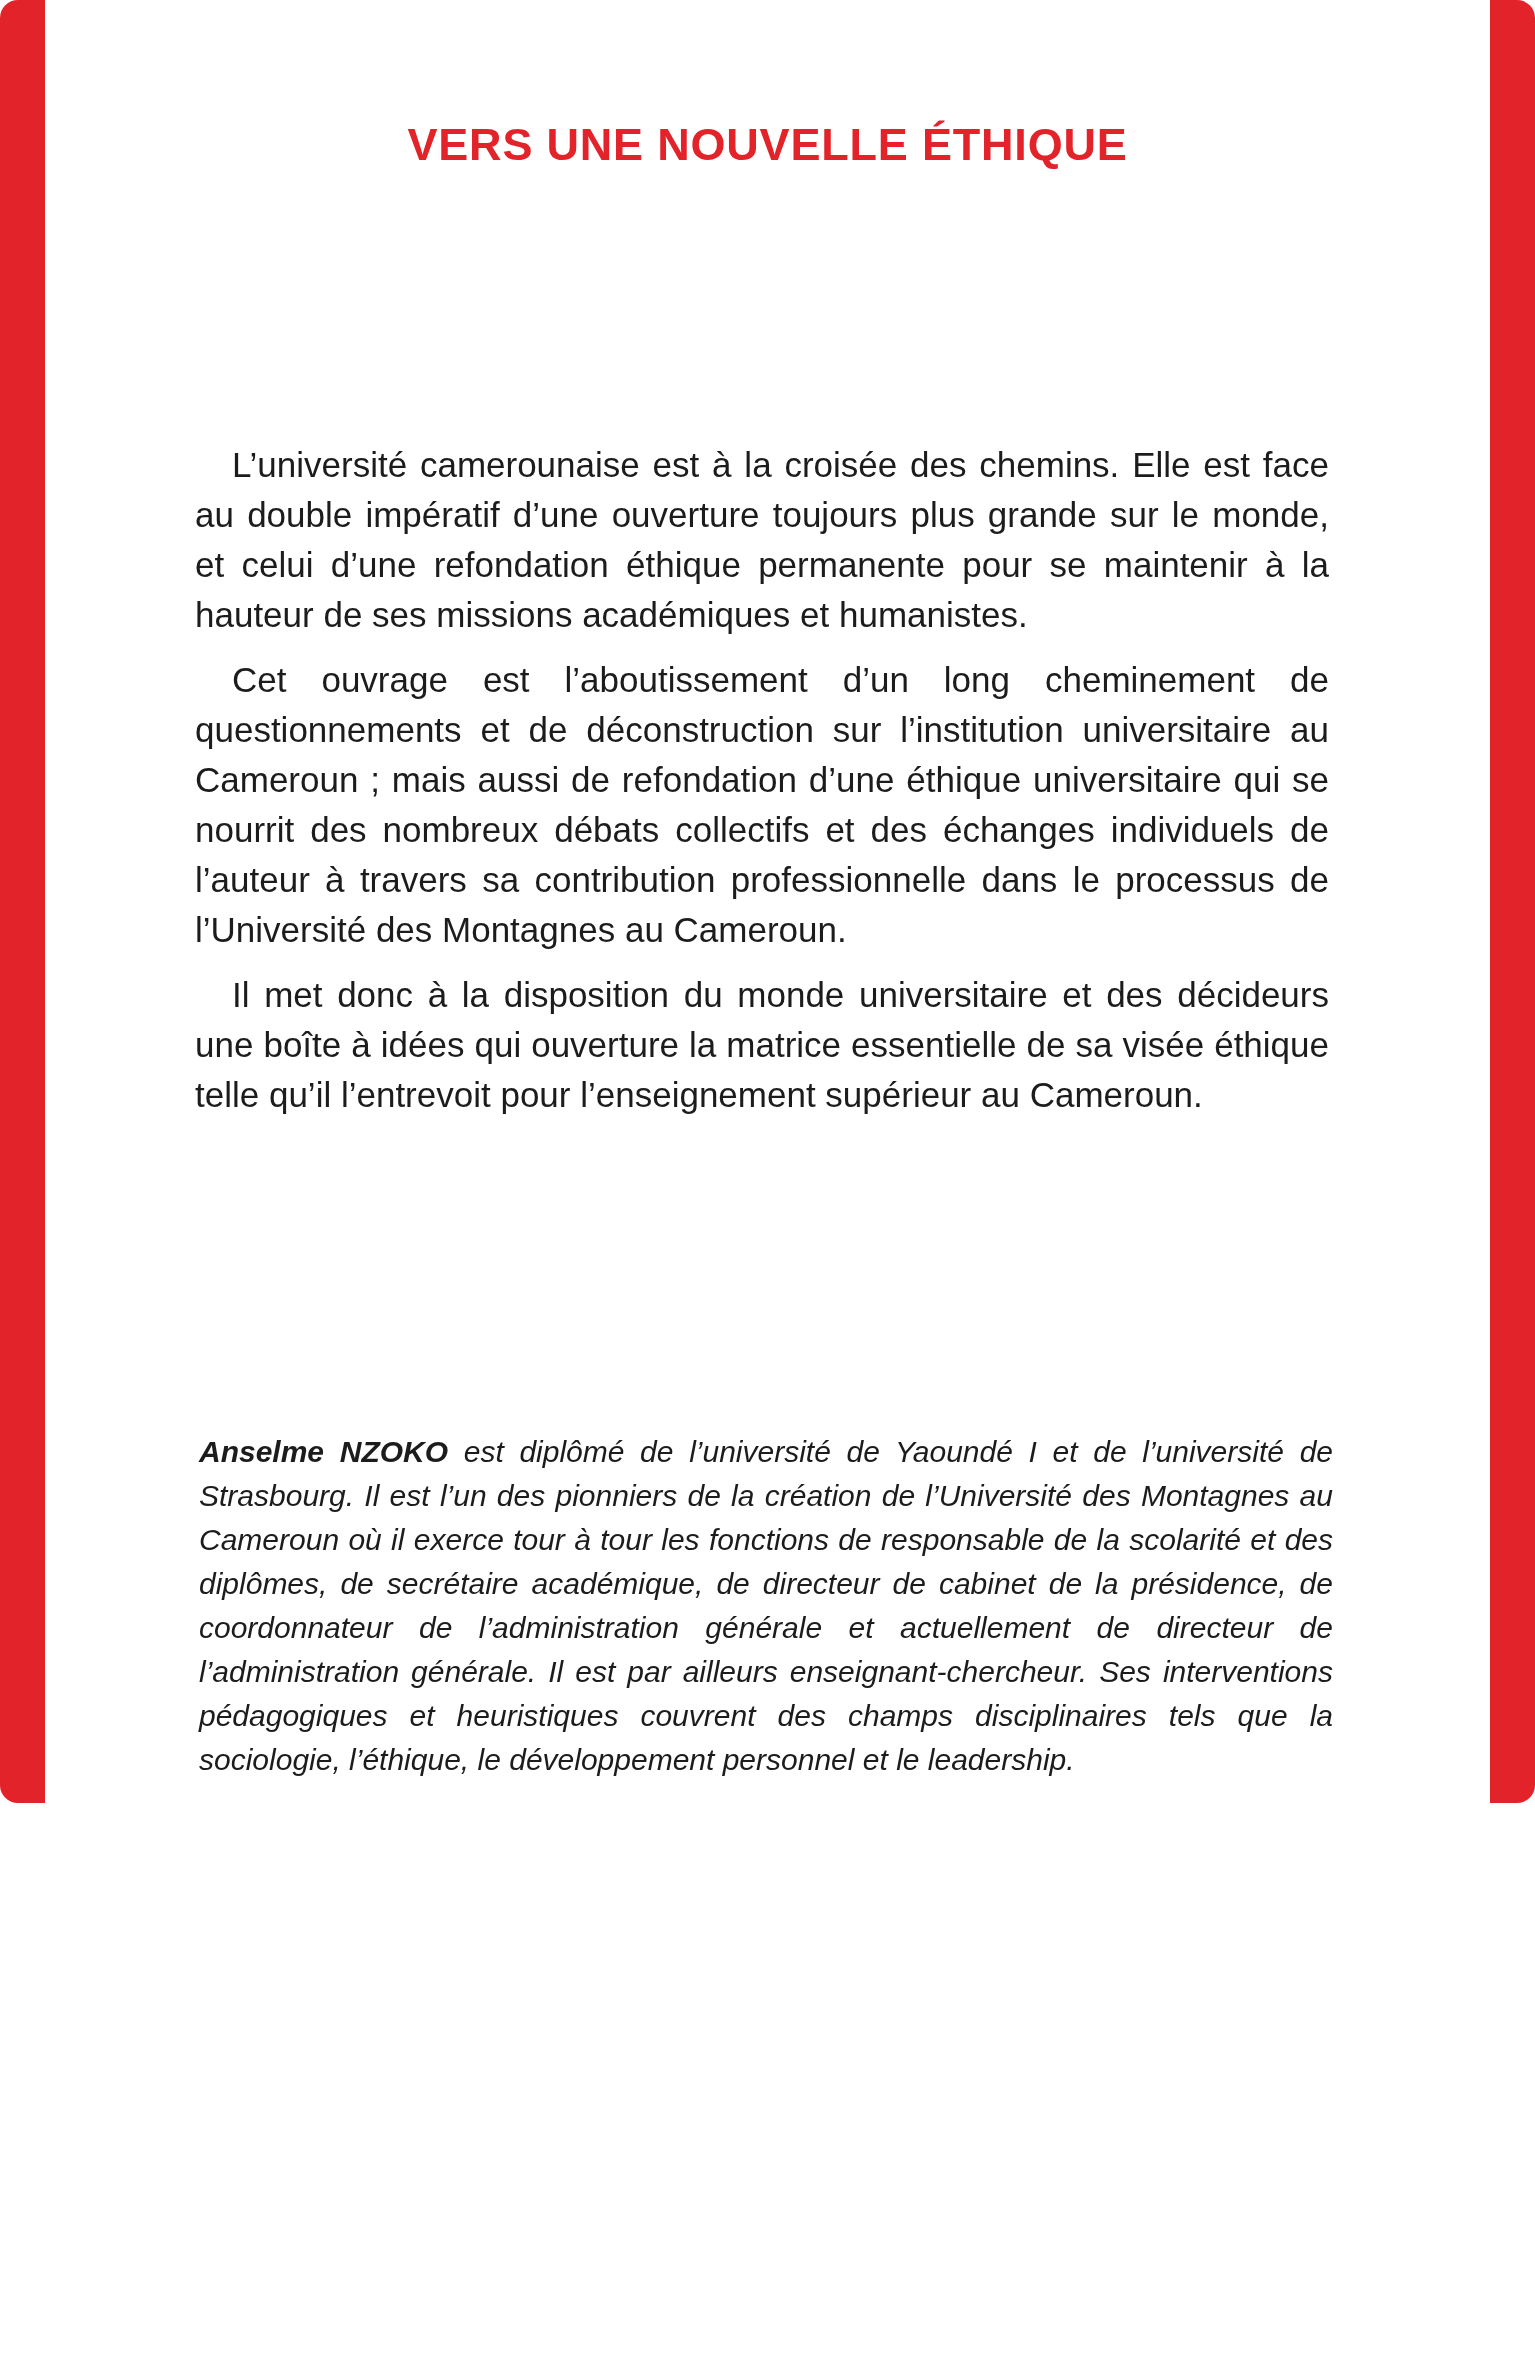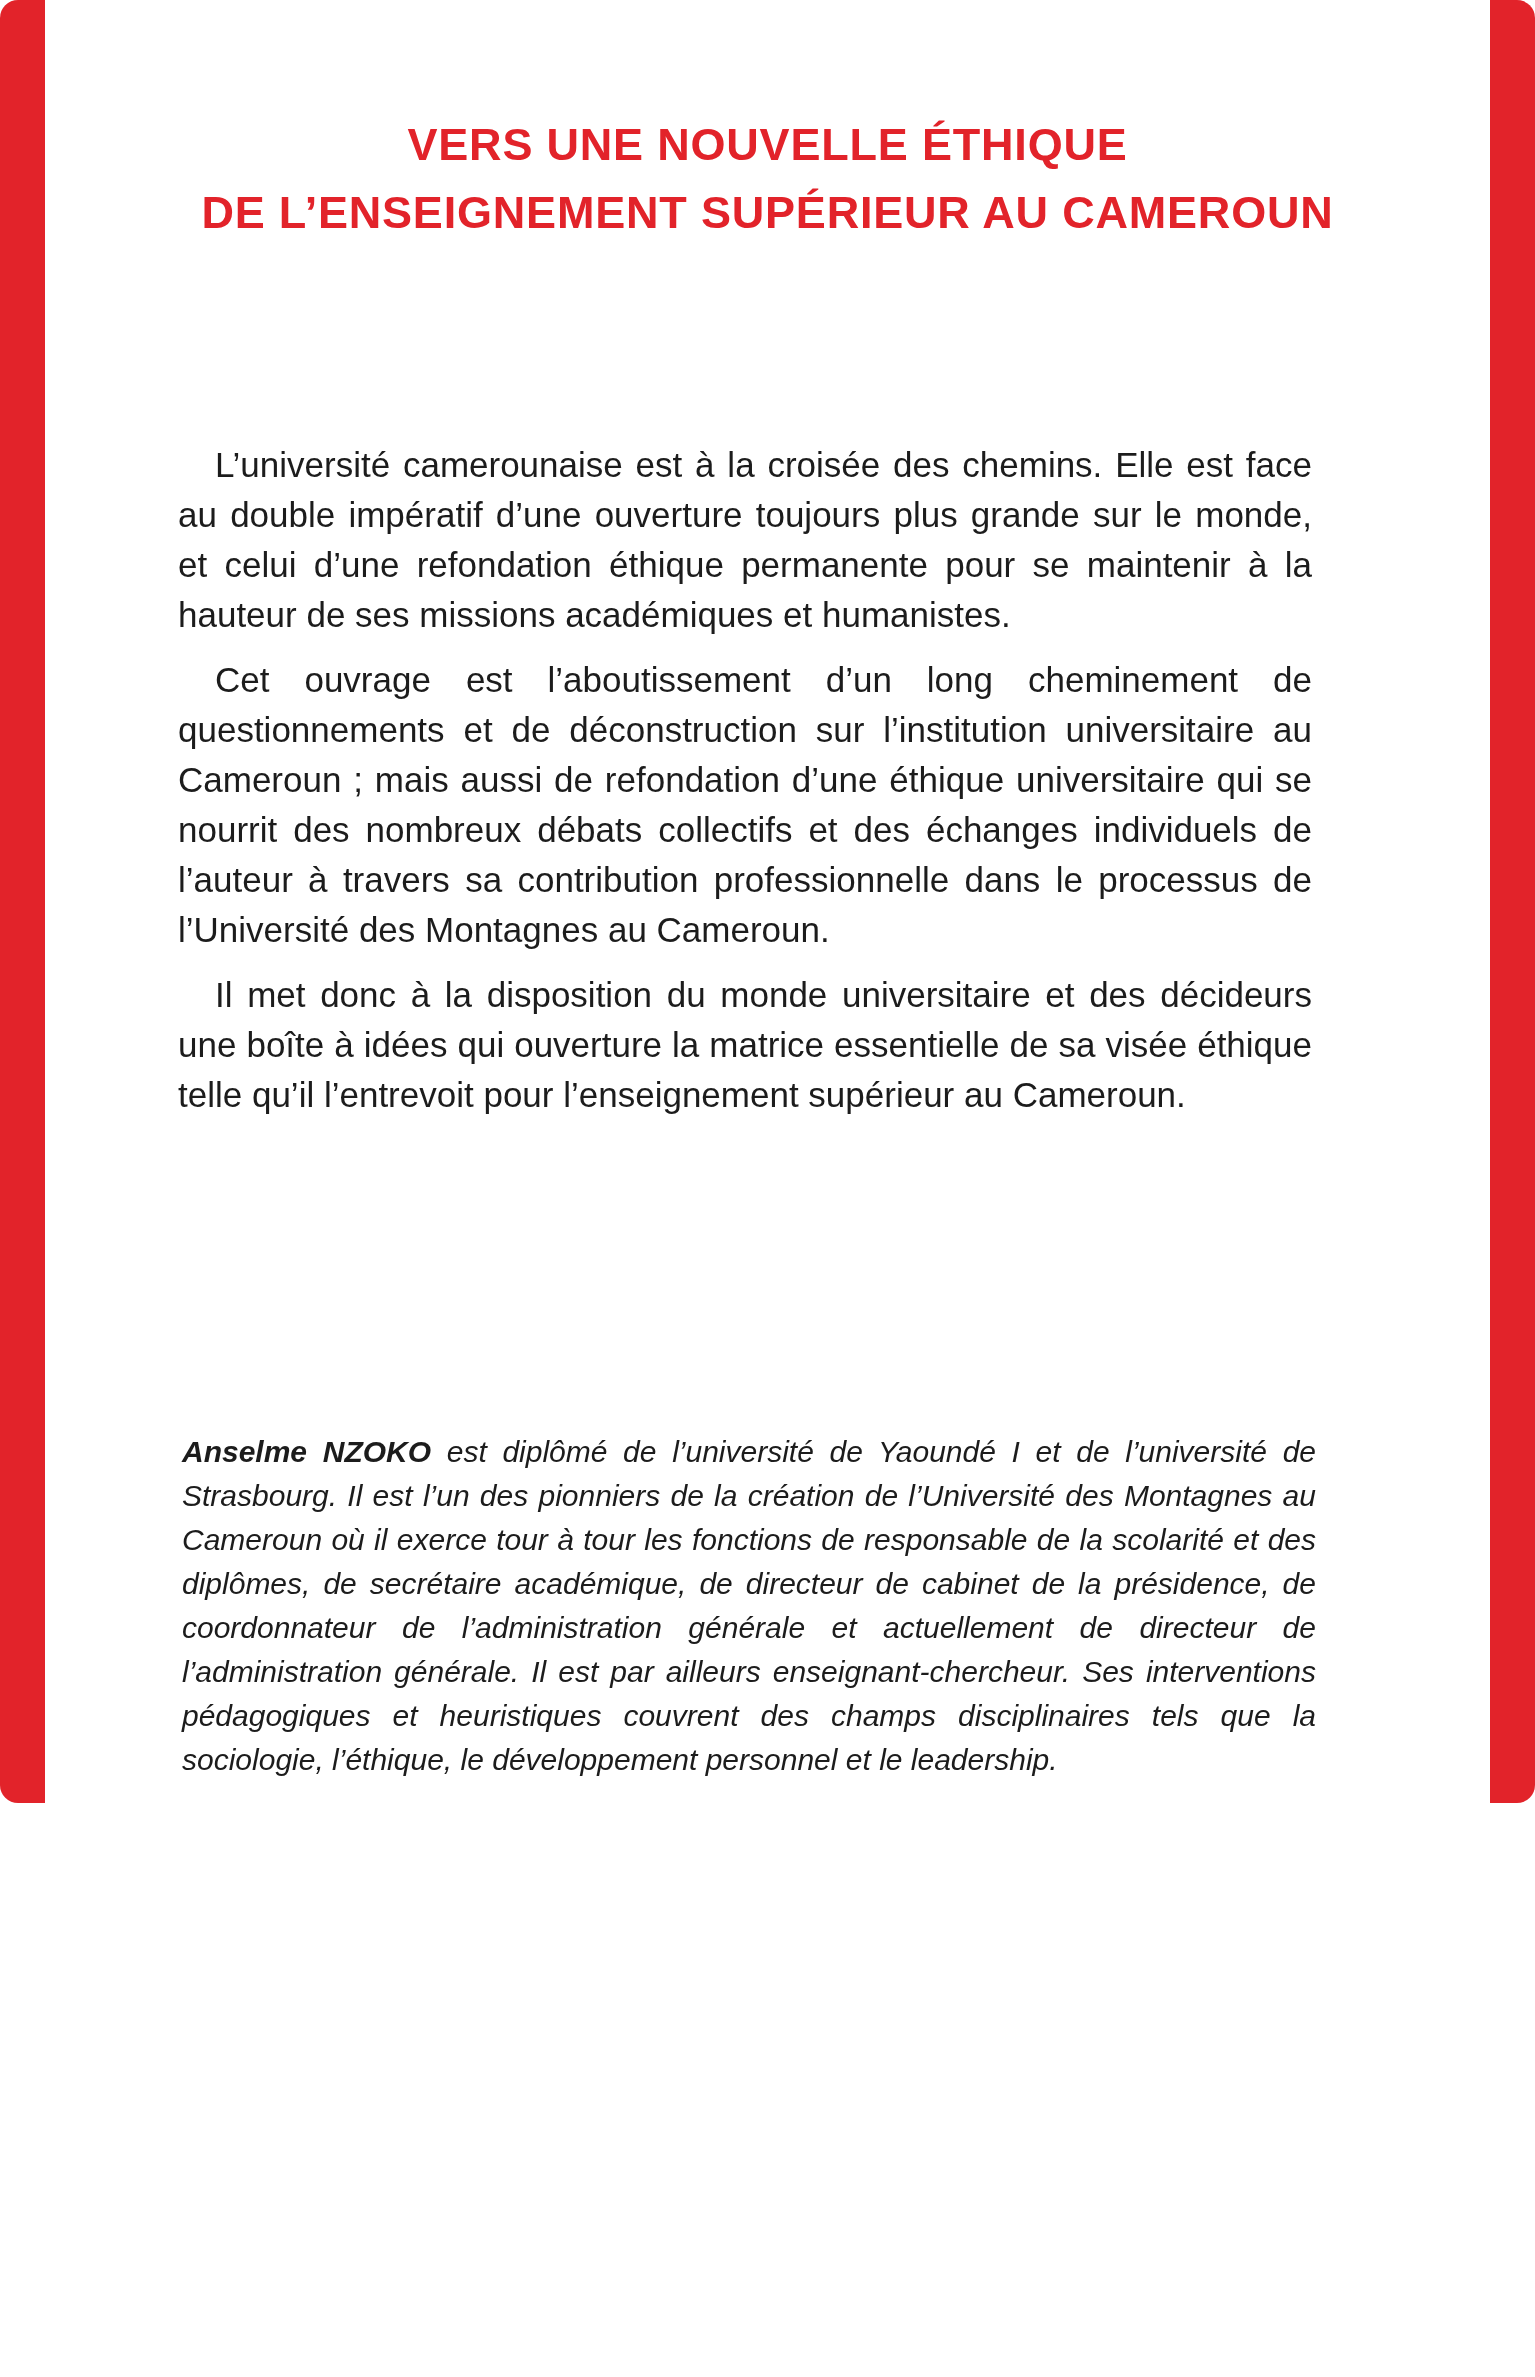--- a/index.html
+++ b/index.html
@@ -15,21 +15,21 @@
   }
   .cover{position:relative;width:1535px;height:1803px;background:#fff;overflow:hidden;border-radius:18px;}
   .edge-bar{position:absolute;top:0;bottom:0;width:45px;background:var(--accent);}
   .edge-bar.left{left:0;}
   .edge-bar.right{right:0;}
   .title{
     position:absolute;left:45px;right:45px;top:111px;
     text-align:center;color:var(--accent);
     font-weight:bold;font-size:45px;line-height:68px;letter-spacing:0.8px;
   }
-  .content{position:absolute;left:178px;width:1134px;top:0;height:100%;}
+  .content{position:absolute;left:195px;width:1134px;top:0;height:100%;}
   .body-text{
     position:absolute;top:440px;width:100%;
     font-size:35px;line-height:50px;text-align:justify;color:var(--ink);
   }
   .body-text p{margin:0 0 15px 0;text-indent:37px;}
   .bio{
     position:absolute;top:1426px;width:100%;
     font-style:italic;font-size:30px;line-height:44px;text-align:justify;color:var(--ink);
     margin:4px;
   }
@@ -47,21 +47,20 @@
 </head>
 <body>
 
 <div class="cover">
 
   <div class="edge-bar left"></div>
   <div class="edge-bar right"></div>
 
   <div class="title">
     <div>VERS UNE NOUVELLE ÉTHIQUE</div>
-    <div>DE L’ENSEIGNEMENT SUPÉRIEUR AU CAMEROUN</div>
   </div>
 
   <div class="content">
 
     <div class="body-text">
       <p>L’université camerounaise est à la croisée des chemins. Elle est face au double impératif d’une ouverture toujours plus grande sur le monde, et celui d’une refondation éthique permanente pour se maintenir à la hauteur de ses missions académiques et humanistes.</p>
       <p>Cet ouvrage est l’aboutissement d’un long cheminement de questionnements et de déconstruction sur l’institution universitaire au Cameroun ; mais aussi de refondation d’une éthique universitaire qui se nourrit des nombreux débats collectifs et des échanges individuels de l’auteur à travers sa contribution professionnelle dans le processus de l’Université des Montagnes au Cameroun.</p>
       <p>Il met donc à la disposition du monde universitaire et des décideurs une boîte à idées qui ouverture la matrice essentielle de sa visée éthique telle qu’il l’entrevoit pour l’enseignement supérieur au Cameroun.</p>
     </div>
 

